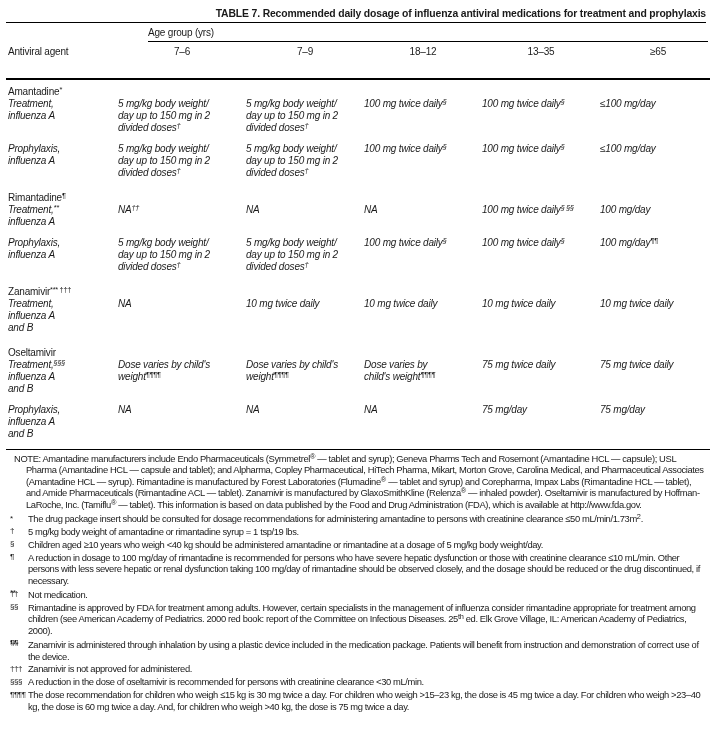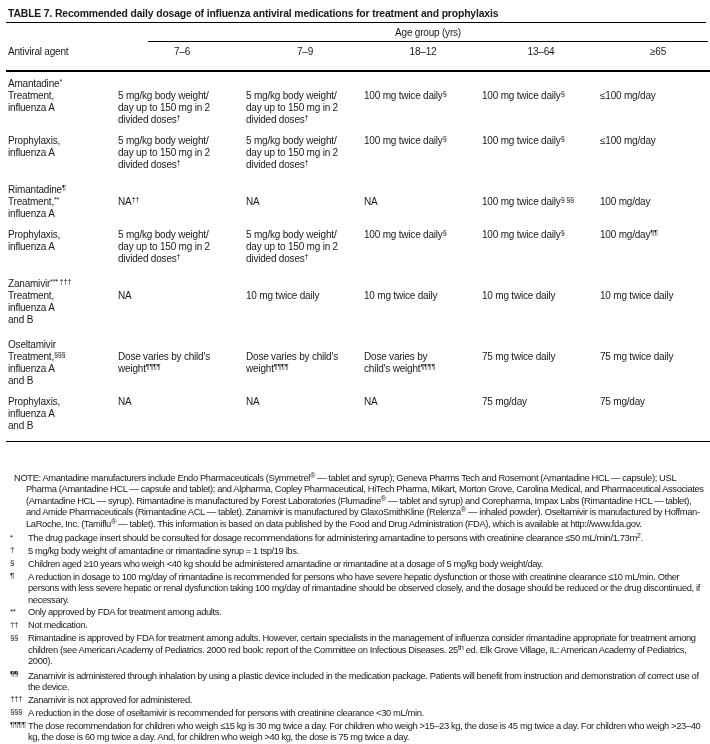--- a/index.html
+++ b/index.html
@@ -5,43 +5,43 @@
   * { box-sizing: border-box; margin: 0; padding: 0; }
   html, body { background: #ffffff; }
   .page {
     width: 710px; height: 744px; overflow: hidden;
     background: #ffffff; color: #1a1a1a;
     font-family: "Liberation Sans", "DejaVu Sans", sans-serif;
     padding: 5px 4px 0 6px; position: relative;
   }
   .table-title {
     font-weight: bold; font-size: 10.4px; letter-spacing: -0.15px;
-    padding: 3px 0 3px 2px; border-bottom: 1.5px solid #000;
+    padding: 3px 0 3px 2px; border-bottom: 1.5px solid #000; text-align: right;
   }
   table.dosage {
     width: 100%; border-collapse: collapse; table-layout: fixed;
     font-size: 10px; letter-spacing: -0.2px; line-height: 12px;
     border-bottom: 1.4px solid #000;
   }
   thead th { font-weight: normal; padding: 0; }
   .agegroup-inner {
-    text-align: center; padding: 4px 0 2px;
+    text-align: left; padding: 4px 0 2px;
     border-bottom: 1px solid #000; margin-left: 30px; margin-right: 8px;
   }
-  .cols-row th { text-align: center; padding: 4px 0 12px; border-bottom: 2.4px solid #000; }
+  .cols-row th { text-align: center; padding: 4px 0 20px; border-bottom: 2.4px solid #000; }
   .cols-row th.agent-h { text-align: left; padding-left: 2px; }
   tbody td { vertical-align: top; }
   .group-row td { padding: 4px 0 0 2px; }
   tbody tr.group-row:first-child td { padding-top: 6px; }
-  .data-row td { padding: 0 6px 9px 0; }
+  .data-row td { padding: 0 6px 9px 0; font-style: italic; }
   .data-row td.label-cell { padding-left: 2px; }
   sup { font-size: 7.4px; line-height: 0; vertical-align: 3.5px; letter-spacing: -0.3px; }
   .note {
     font-size: 9.4px; letter-spacing: -0.38px; line-height: 11.4px;
-    padding: 3px 2px 2px 20px; text-indent: -12px; margin-top: 27px;
+    padding: 3px 2px 2px 20px; text-indent: -12px;
   }
   .note sup, .footnote sup { vertical-align: 3px; }
   .footnotes { padding-top: 1px; }
   .footnote {
     position: relative; font-size: 9.4px; letter-spacing: -0.38px;
     line-height: 11.4px; padding: 0 2px 1.5px 22px;
   }
   .fn-marker {
     position: absolute; left: 4px; top: -0.5px;
     font-size: 8px; letter-spacing: -0.4px;
@@ -68,21 +68,21 @@
         <th></th>
         <th colspan="5">
           <div class="agegroup-inner">Age group (yrs)</div>
         </th>
       </tr>
       <tr class="cols-row">
         <th class="agent-h">Antiviral agent</th>
         <th>7–6</th>
         <th>7–9</th>
         <th>18–12</th>
-        <th>13–64</th>
+        <th>13–35</th>
         <th>≥65</th>
       </tr>
     </thead>
     <tbody>
         <tr class="group-row">
           <td colspan="6">Amantadine<sup>*</sup></td>
         </tr>
         <tr class="data-row">
           <td class="label-cell">Treatment,<br>influenza A</td>
           <td class="cell">5 mg/kg body weight/<br>day up to 150 mg in 2<br>divided doses<sup>†</sup></td>
@@ -151,21 +151,21 @@
       </tbody>
   </table>
 
   <div class="note">NOTE: Amantadine manufacturers include Endo Pharmaceuticals (Symmetrel<sup>®</sup> — tablet and syrup); Geneva Pharms Tech and Rosemont (Amantadine HCL — capsule); USL Pharma (Amantadine HCL — capsule and tablet); and Alpharma, Copley Pharmaceutical, HiTech Pharma, Mikart, Morton Grove, Carolina Medical, and Pharmaceutical Associates (Amantadine HCL — syrup). Rimantadine is manufactured by Forest Laboratories (Flumadine<sup>®</sup> — tablet and syrup) and Corepharma, Impax Labs (Rimantadine HCL — tablet), and Amide Pharmaceuticals (Rimantadine ACL — tablet). Zanamivir is manufactured by GlaxoSmithKline (Relenza<sup>®</sup> — inhaled powder). Oseltamivir is manufactured by Hoffman-LaRoche, Inc. (Tamiflu<sup>®</sup> — tablet). This information is based on data published by the Food and Drug Administration (FDA), which is available at http://www.fda.gov.</div>
 
   <div class="footnotes">
       <div class="footnote"><span class="fn-marker">*</span><span class="fn-text">The drug package insert should be consulted for dosage recommendations for administering amantadine to persons with creatinine clearance ≤50 mL/min/1.73m<sup>2</sup>.</span></div>
       <div class="footnote"><span class="fn-marker">†</span><span class="fn-text">5 mg/kg body weight of amantadine or rimantadine syrup = 1 tsp/19 lbs.</span></div>
       <div class="footnote"><span class="fn-marker">§</span><span class="fn-text">Children aged ≥10 years who weigh &lt;40 kg should be administered amantadine or rimantadine at a dosage of 5 mg/kg body weight/day.</span></div>
       <div class="footnote"><span class="fn-marker">¶</span><span class="fn-text">A reduction in dosage to 100 mg/day of rimantadine is recommended for persons who have severe hepatic dysfunction or those with creatinine clearance ≤10 mL/min. Other persons with less severe hepatic or renal dysfunction taking 100 mg/day of rimantadine should be observed closely, and the dosage should be reduced or the drug discontinued, if necessary.</span></div>
-      <div class="footnote"><span class="fn-marker">**</span><span class="fn-text">Only approved by FDA for treatment among adults.</span></div>
+      <div class="footnote"><span class="fn-marker">**</span></div>
       <div class="footnote"><span class="fn-marker">††</span><span class="fn-text">Not medication.</span></div>
       <div class="footnote"><span class="fn-marker">§§</span><span class="fn-text">Rimantadine is approved by FDA for treatment among adults. However, certain specialists in the management of influenza consider rimantadine appropriate for treatment among children (see American Academy of Pediatrics. 2000 red book: report of the Committee on Infectious Diseases. 25<sup>th</sup> ed. Elk Grove Village, IL: American Academy of Pediatrics, 2000).</span></div>
       <div class="footnote"><span class="fn-marker">¶¶</span></div>
       <div class="footnote"><span class="fn-marker">***</span><span class="fn-text">Zanamivir is administered through inhalation by using a plastic device included in the medication package. Patients will benefit from instruction and demonstration of correct use of the device.</span></div>
       <div class="footnote"><span class="fn-marker">†††</span><span class="fn-text">Zanamivir is not approved for administered.</span></div>
       <div class="footnote"><span class="fn-marker">§§§</span><span class="fn-text">A reduction in the dose of oseltamivir is recommended for persons with creatinine clearance &lt;30 mL/min.</span></div>
       <div class="footnote"><span class="fn-marker">¶¶¶¶</span><span class="fn-text">The dose recommendation for children who weigh ≤15 kg is 30 mg twice a day. For children who weigh &gt;15–23 kg, the dose is 45 mg twice a day. For children who weigh &gt;23–40 kg, the dose is 60 mg twice a day. And, for children who weigh &gt;40 kg, the dose is 75 mg twice a day.</span></div>
     </div>
 
 </div>

